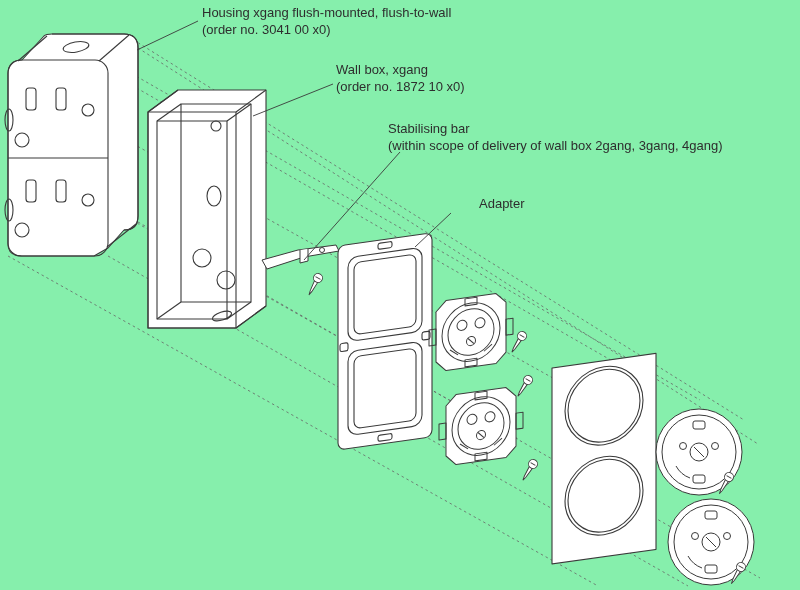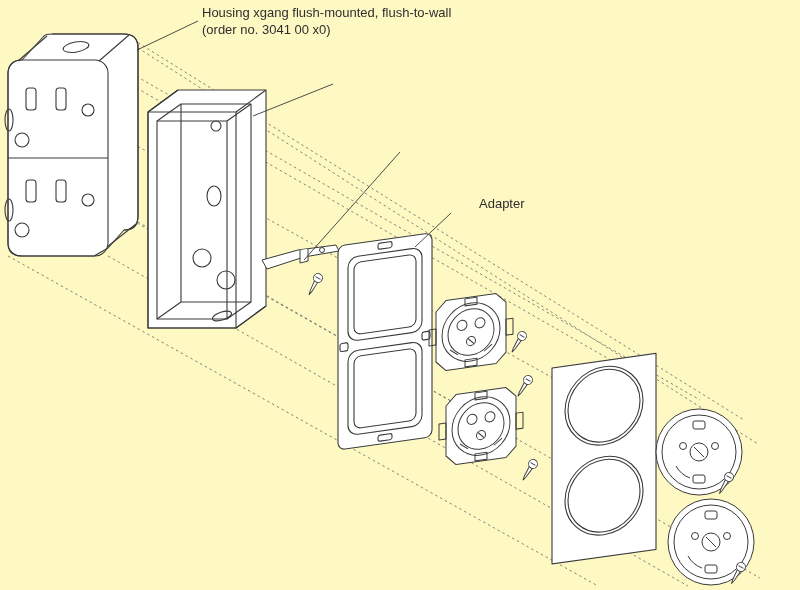--- a/index.html
+++ b/index.html
@@ -1,19 +1,19 @@
 <!DOCTYPE html>
 <html><head>
 <meta charset="utf-8">
 <style>
   html,body{margin:0;padding:0;background:#fff;}
   .stage{
     position:relative;
     width:800px;height:590px;
-    background:#fef9c3;
+    background:#86efac;
     font-family:"Liberation Sans", sans-serif;
     overflow:hidden;
   }
   .stage svg{position:absolute;left:0;top:0;}
   .label{
     position:absolute;
     font-size:13px;
     line-height:1.3;
     color:#2e2e2e;
     white-space:nowrap;
@@ -187,19 +187,27 @@
       <line x1="400" y1="152" x2="304" y2="260"></line>
       <line x1="451" y1="213" x2="415" y2="247"></line>
     </g>
   </svg>
 
   <div class="label lbl-housing">
     <div>Housing xgang flush-mounted, flush-to-wall</div>
     <div>(order no. 3041 00 x0)</div>
   </div>
 
-
+  <div class="label lbl-wallbox">
+    <div>Wall box, xgang</div>
+    <div>(order no. 1872 10 x0)</div>
+  </div>
+
+  <div class="label lbl-bar">
+    <div>Stabilising bar</div>
+    <div>(within scope of delivery of wall box 2gang, 3gang, 4gang)</div>
+  </div>
 
   <div class="label lbl-adapter">
     <div>Adapter</div>
   </div>
 
 </div>
 
 </body></html>

